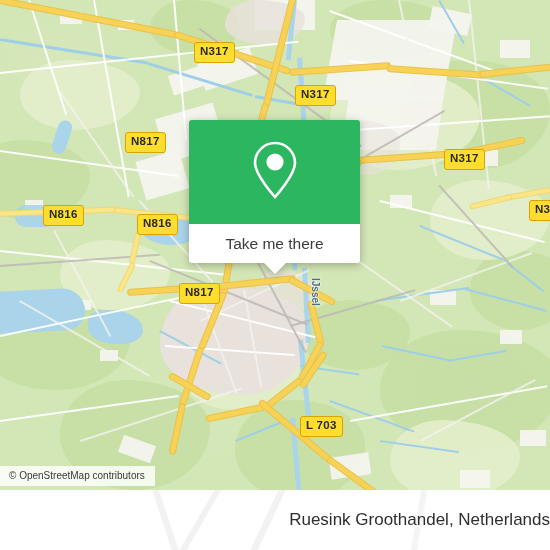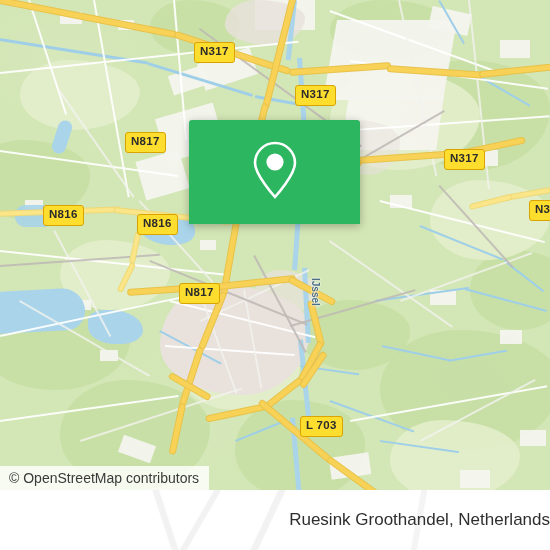--- a/index.html
+++ b/index.html
@@ -160,21 +160,21 @@
     border-right: 11px solid transparent;
     border-top: 11px solid #ffffff;
   }
 
   
   #attrib {
     position: absolute;
     left: 0; top: 466px;
     background: rgba(255,255,255,.82);
     color: #3a3a3a;
-    font-size: 14px;
+    font-size: 10px;
     padding: 4px 10px 5px 9px;
     white-space: nowrap;
     font-family: "Liberation Sans", sans-serif;
   }
 
   
   #footer {
     position: absolute;
     left: 0; top: 490px;
     width: 550px; height: 60px;
@@ -418,20 +418,24 @@
 
     <div id="popup">
       <div id="popup-top">
         <span>
           <svg width="52" height="62" viewBox="0 0 52 62" aria-hidden="true">
             <path d="M26 4 C15 4 6 13 6 24 C6 36 26 58 26 58 C26 58 46 36 46 24 C46 13 37 4 26 4 Z" fill="none" stroke="#ffffff" stroke-width="2.6"></path>
             <circle cx="26" cy="23" r="8.6" fill="#ffffff"></circle>
           </svg>
         </span>
       </div>
+      <div id="popup-bottom">
+        <span id="popup-label">Take me there</span>
+        <div id="popup-notch"></div>
+      </div>
     </div>
 
     <div id="attrib">© OpenStreetMap contributors</div>
   </div>
 
   <div id="footer">
     <div id="footer-bg"></div>
     <div id="footer-title">Ruesink Groothandel, Netherlands</div>
   </div>
 

